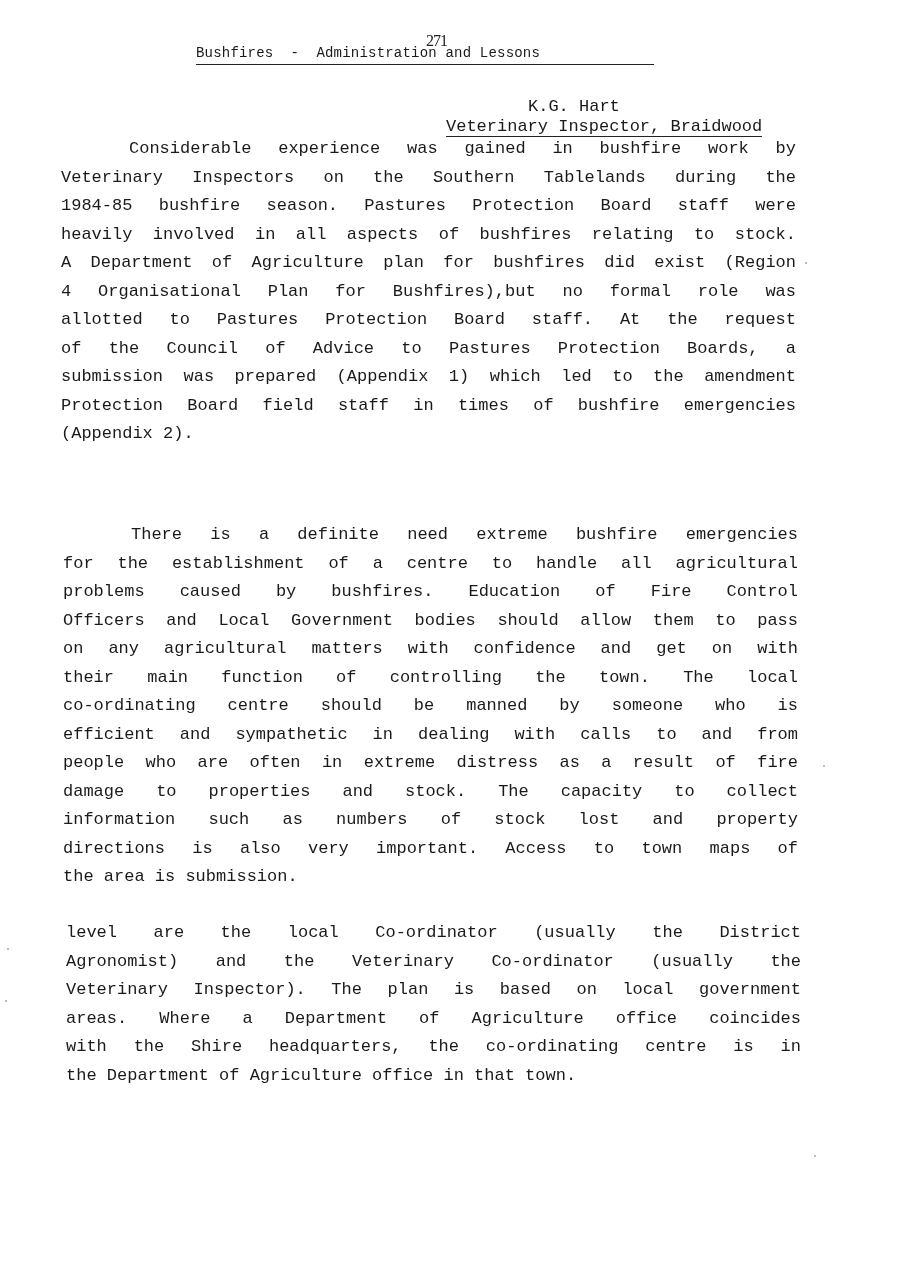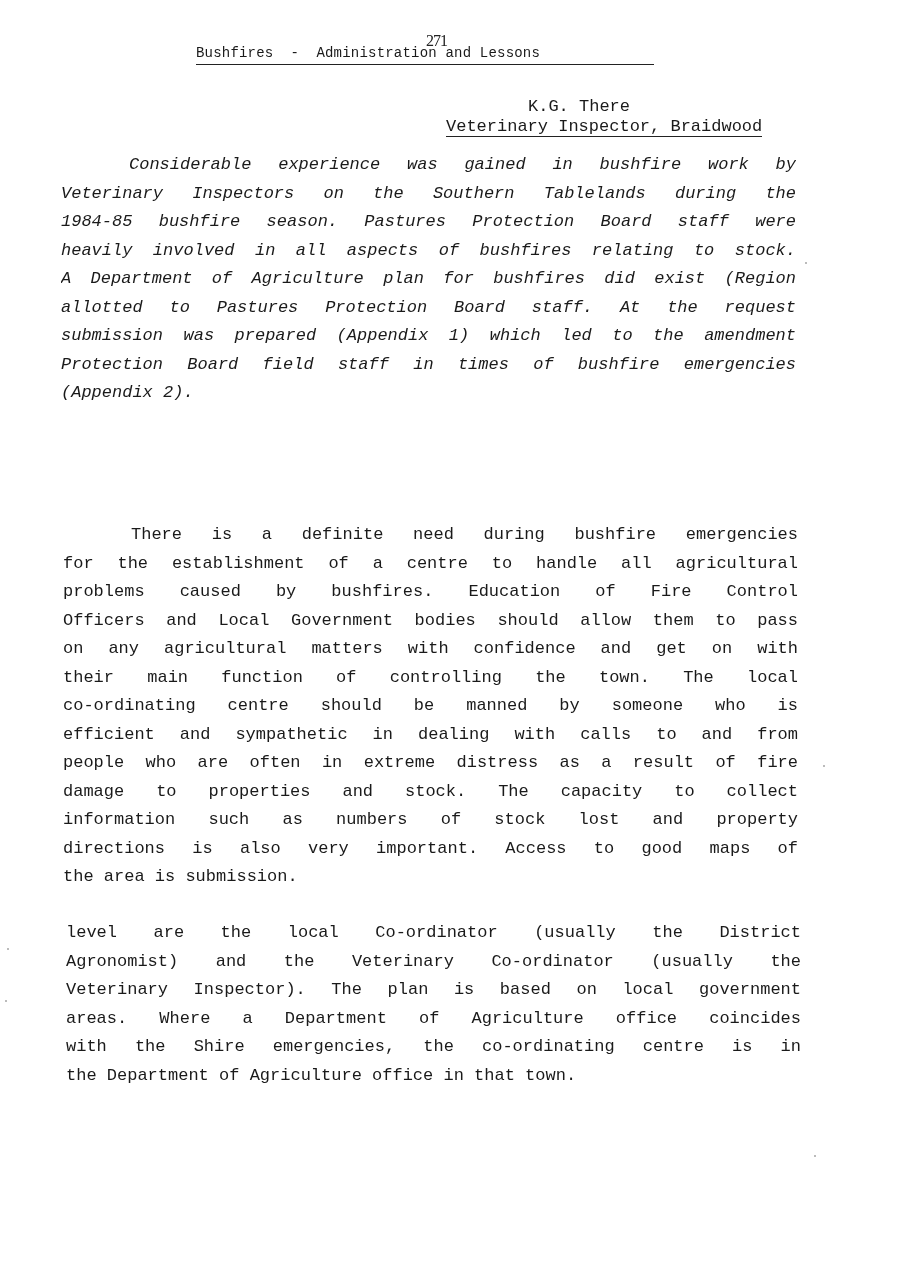--- a/index.html
+++ b/index.html
@@ -85,58 +85,60 @@
 </head>
 <body>
 
 <div class="page">
 
   <div class="page-number">271</div>
 
   <div class="title">Bushfires  -  Administration and Lessons</div>
 
   <div class="author-block">
-    <div class="author-name">K.G. There</div>
+    <div class="author-name">K.G. Hart</div>
     <div><span class="author-role">Veterinary Inspector, Braidwood</span></div>
   </div>
 
-  <div class="para" style="top:151px;font-style:italic;">
+  <div class="para" style="top:135px;">
     <div class="line indent">Considerable experience was gained in bushfire work by</div>
     <div class="line">Veterinary Inspectors on the Southern Tablelands during the</div>
     <div class="line">1984-85 bushfire season.  Pastures Protection Board staff were</div>
     <div class="line">heavily involved in all aspects of bushfires relating to stock.</div>
     <div class="line">A Department of Agriculture plan for bushfires did exist (Region</div>
+    <div class="line">4 Organisational Plan for Bushfires),but no formal role was</div>
     <div class="line">allotted to Pastures Protection Board staff.  At the request</div>
+    <div class="line">of the Council of Advice to Pastures Protection Boards, a</div>
     <div class="line">submission was prepared (Appendix 1) which led to the amendment</div>
     <div class="line">Protection Board field staff in times of bushfire emergencies</div>
     <div class="line last">(Appendix 2).</div>
   </div>
 
   <div class="para" style="top:521px; left:63px;">
-    <div class="line indent">There is a definite need during bushfire emergencies</div>
+    <div class="line indent">There is a definite need extreme bushfire emergencies</div>
     <div class="line">for the establishment of a centre to handle all agricultural</div>
     <div class="line">problems caused by bushfires.  Education of Fire Control</div>
     <div class="line">Officers and Local Government bodies should allow them to pass</div>
     <div class="line">on any agricultural matters with confidence and get on with</div>
     <div class="line">their main function of controlling the town.  The local</div>
     <div class="line">co-ordinating centre should be manned by someone who is</div>
     <div class="line">efficient and sympathetic in dealing with calls to and from</div>
     <div class="line">people who are often in extreme distress as a result of fire</div>
     <div class="line">damage to properties and stock.  The capacity to collect</div>
     <div class="line">information such as numbers of stock lost and property</div>
-    <div class="line">directions is also very important.  Access to good maps of</div>
+    <div class="line">directions is also very important.  Access to town maps of</div>
     <div class="line last">the area is submission.</div>
   </div>
 
   <div class="para" style="top:919px; left:66px;">
     <div class="line">level are the local Co-ordinator (usually the District</div>
     <div class="line">Agronomist) and the Veterinary Co-ordinator (usually the</div>
     <div class="line">Veterinary Inspector).  The plan is based on local government</div>
     <div class="line">areas.  Where a Department of Agriculture office coincides</div>
-    <div class="line">with the Shire emergencies, the co-ordinating centre is in</div>
+    <div class="line">with the Shire headquarters, the co-ordinating centre is in</div>
     <div class="line last">the Department of Agriculture office in that town.</div>
   </div>
 
   <div class="speck" style="left:805px; top:262px;"></div>
   <div class="speck" style="left:7px; top:948px;"></div>
   <div class="speck" style="left:5px; top:1000px;"></div>
   <div class="speck" style="left:823px; top:765px;"></div>
   <div class="speck" style="left:814px; top:1155px;"></div>
 </div>
 

